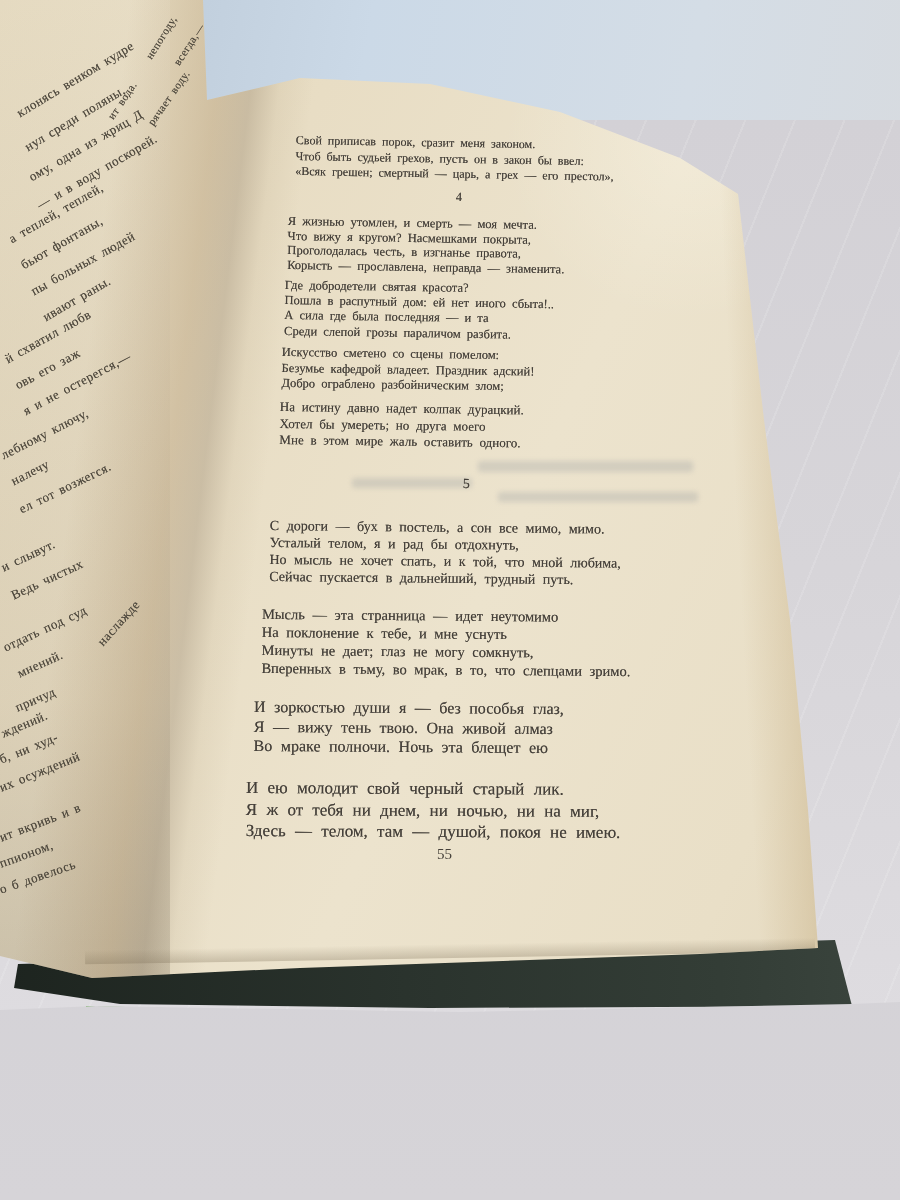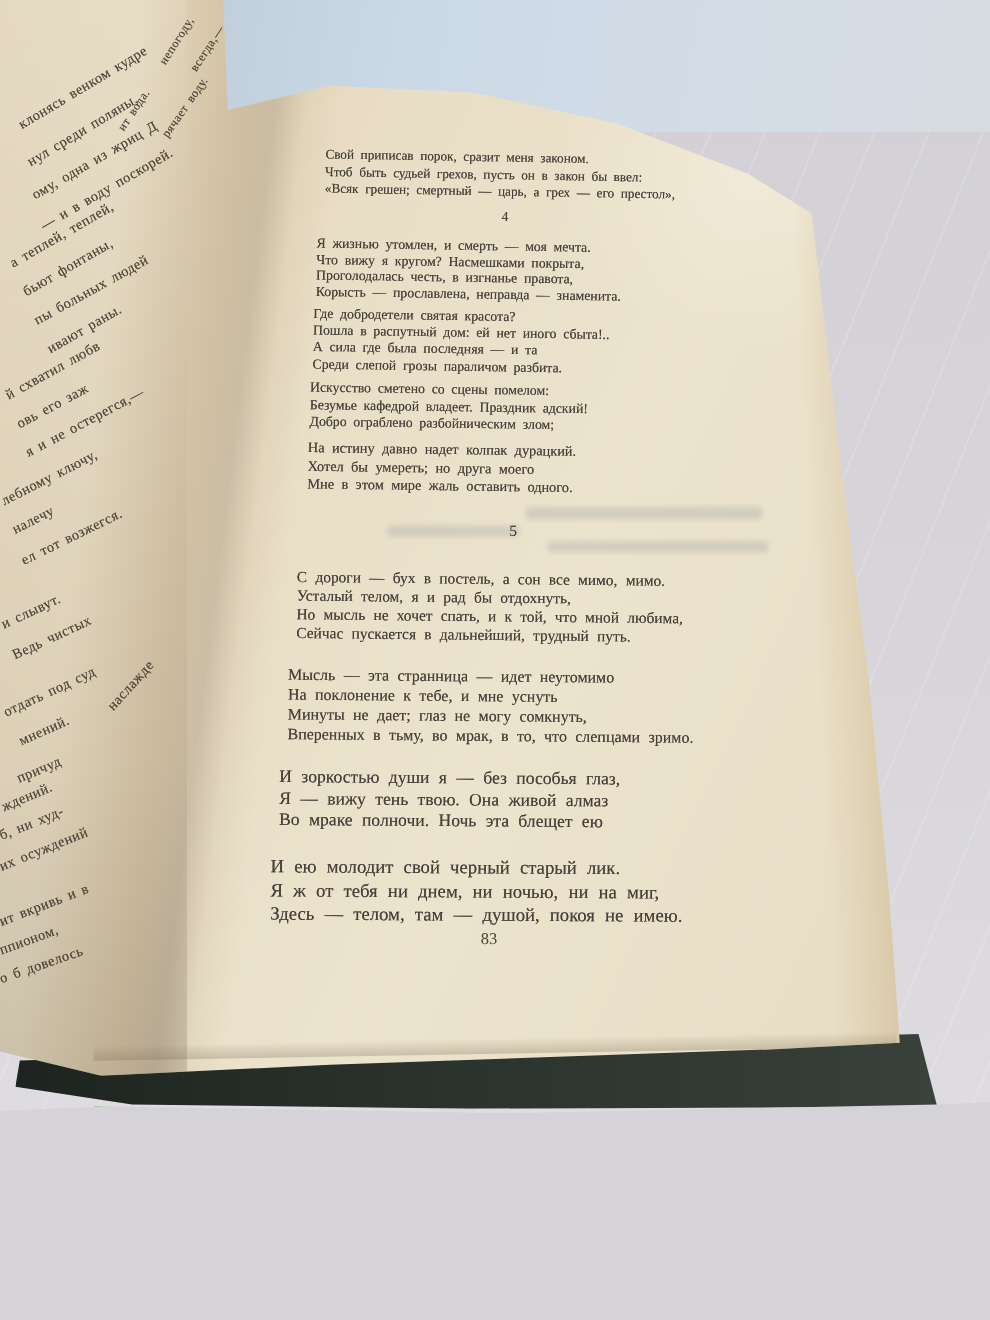--- a/index.html
+++ b/index.html
@@ -162,21 +162,21 @@
             <div class="poem-line" style="position: static; font-size: 16px; line-height: 19.5px; word-spacing: 4.5px;">И зоркостью души я — без пособья глаз,</div>
             <div class="poem-line" style="position: static; font-size: 16px; line-height: 19.5px; word-spacing: 4.5px;">Я — вижу тень твою. Она живой алмаз</div>
             <div class="poem-line" style="position: static; font-size: 16px; line-height: 19.5px; word-spacing: 4.5px;">Во мраке полночи. Ночь эта блещет ею</div>
           </div>
           <div style="position: absolute; left: 246px; top: 777px; transform: rotate(0.3deg); transform-origin: 0px 0px;">
             <div class="poem-line" style="position: static; font-size: 17px; line-height: 21.5px; word-spacing: 5px;">И ею молодит свой черный старый лик.</div>
             <div class="poem-line" style="position: static; font-size: 17px; line-height: 21.5px; word-spacing: 5px;">Я ж от тебя ни днем, ни ночью, ни на миг,</div>
             <div class="poem-line" style="position: static; font-size: 17px; line-height: 21.5px; word-spacing: 5px;">Здесь — телом, там — душой, покоя не имею.</div>
           </div>
         </div>
-      <div class="page-number">83</div>
+      <div class="page-number">55</div>
     </div>
   </div>
 
   <div class="ruler-bar">
     <div style="position: absolute; left: 0px; top: 0px; width: 762px; height: 25px; background: rgb(85, 163, 61);" class="green-bar"></div>
     <div class="tick-left green-bar" style="background: rgb(85, 163, 61);"></div>
     <div class="tick-right green-bar" style="background: rgb(85, 163, 61);"></div>
   </div>
   <div class="ruler-label">
     <span class="ruler-value green-text" style="color: rgb(85, 163, 61);">15</span>

